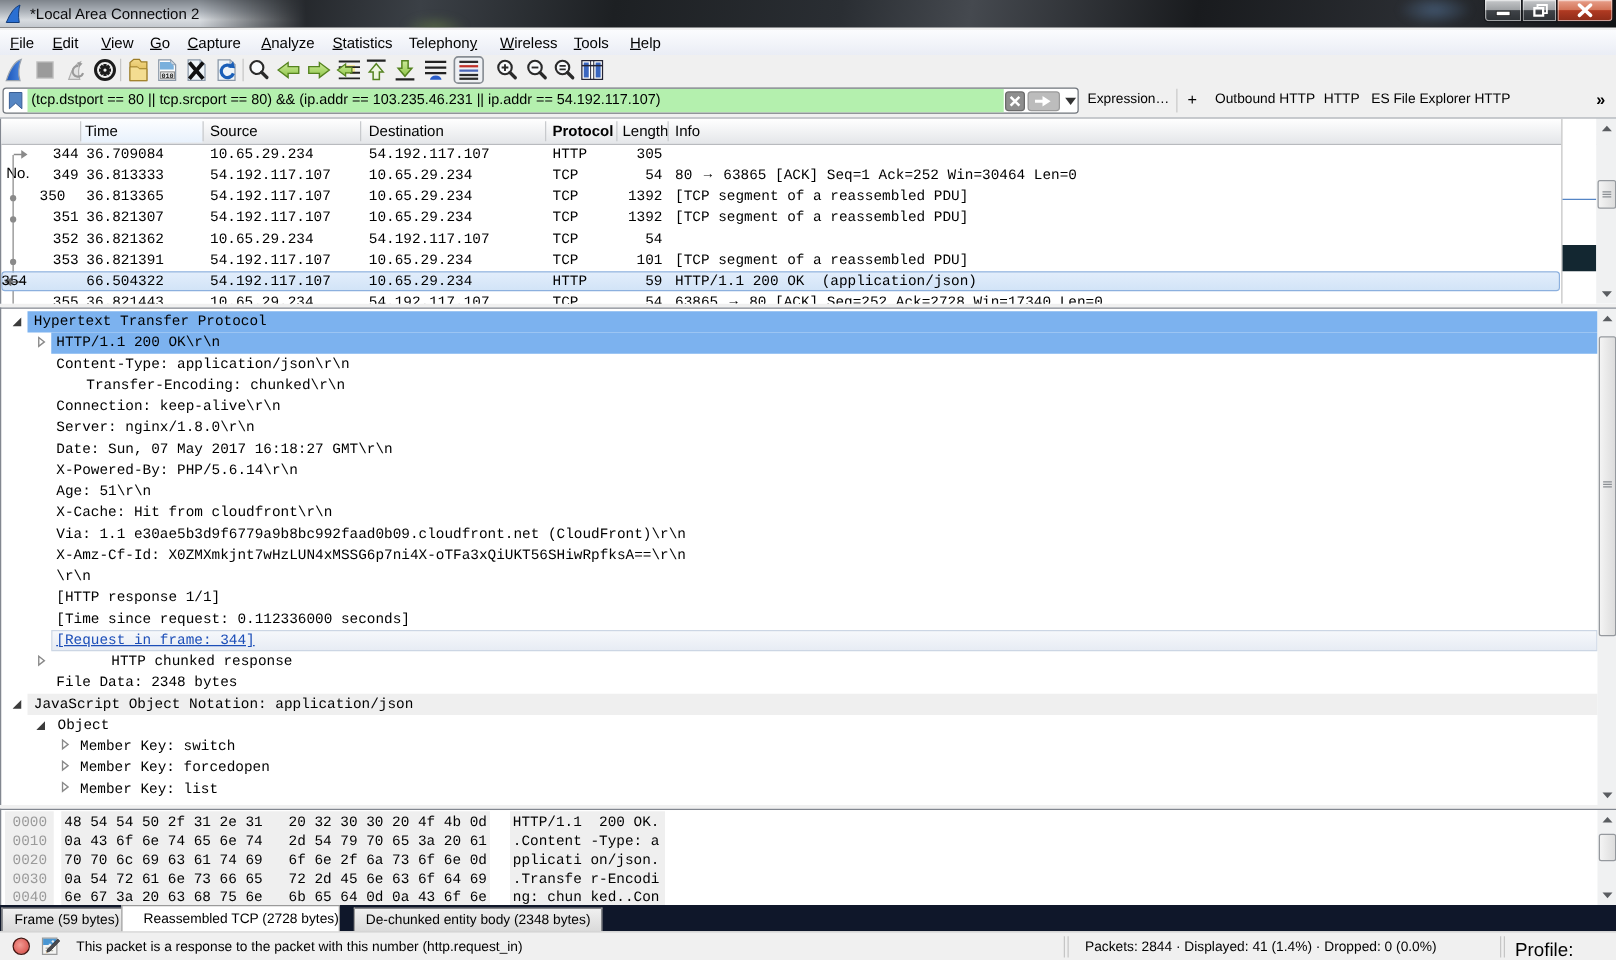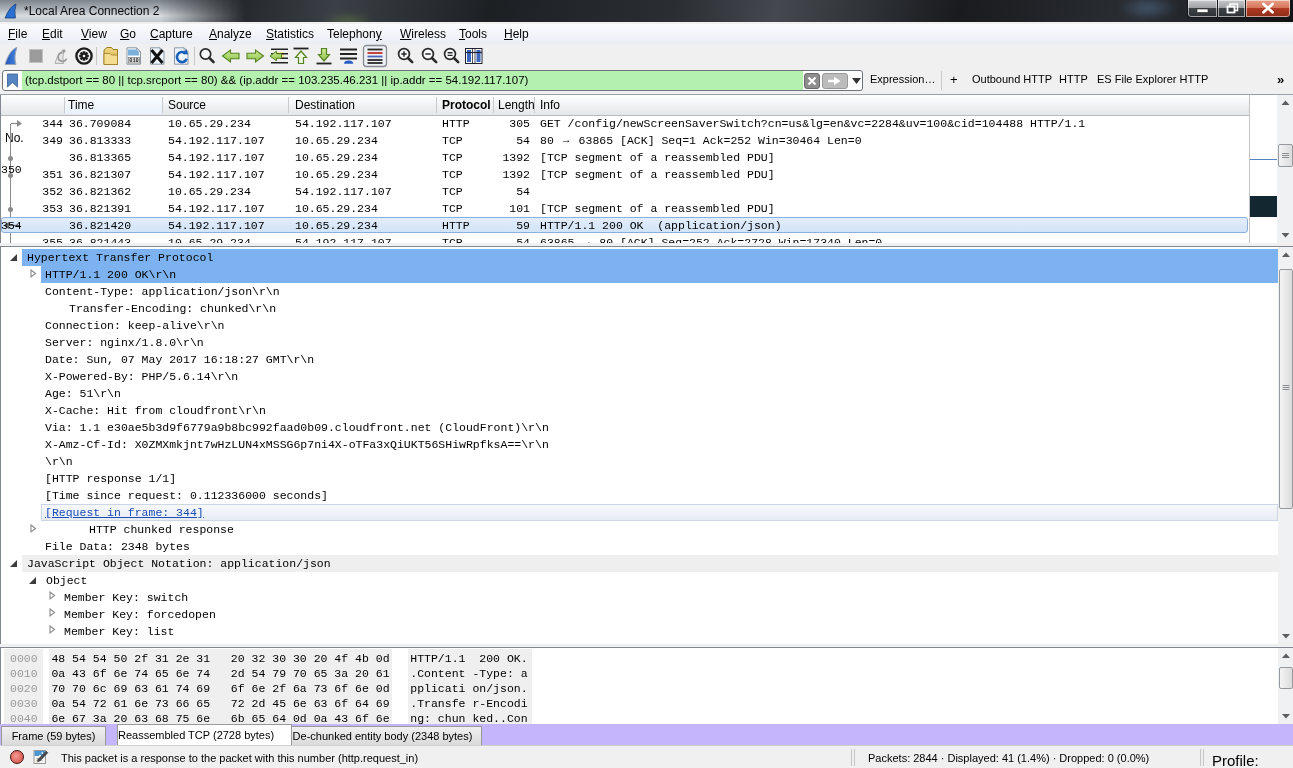--- a/index.html
+++ b/index.html
@@ -230,32 +230,31 @@
     <svg class="abs" style="left:0;top:0" width="24" height="17">
           <path d="M10 8.5 h8" stroke="#8a8a8a" stroke-width="1.2"></path>
           <path d="M16 5 l5 3.5 l-5 3.5 z" fill="#8a8a8a"></path>
         </svg>
     <div class="abs mono" style="left:0;top:2px;width:62px;text-align:right;">344</div>
     <div class="abs mono" style="left:68px;top:2px;">36.709084</div>
     <div class="abs mono" style="left:167px;top:2px;">10.65.29.234</div>
     <div class="abs mono" style="left:294px;top:2px;">54.192.117.107</div>
     <div class="abs mono" style="left:441px;top:2px;">HTTP</div>
     <div class="abs mono" style="left:441px;top:2px;width:88px;text-align:right;">305</div>
-    <div class="abs mono" style="left:539px;top:2px;">GET /config/newScreenSaverSwitch?cn=us&amp;lg=en&amp;vc=2284&amp;uv=100&amp;cid=104488 HTTP/1.1</div>
 
     <div class="abs mono" style="left:0;top:19px;width:62px;text-align:right;">349</div>
     <div class="abs mono" style="left:68px;top:19px;">36.813333</div>
     <div class="abs mono" style="left:167px;top:19px;">54.192.117.107</div>
     <div class="abs mono" style="left:294px;top:19px;">10.65.29.234</div>
     <div class="abs mono" style="left:441px;top:19px;">TCP</div>
     <div class="abs mono" style="left:441px;top:19px;width:88px;text-align:right;">54</div>
     <div class="abs mono" style="left:539px;top:19px;">80 <span style="font-family:'Liberation Sans',sans-serif;font-size:11px;position:relative;top:-1px">→</span> 63865 [ACK] Seq=1 Ack=252 Win=30464 Len=0</div>
 
     <div class="abs" style="left:7px;top:40.5px;width:5px;height:5px;border-radius:50%;background:#8a8a8a;"></div>
-    <div class="abs mono" style="left:0;top:36px;width:62px;text-align:left;margin-top:12px;">350</div>
+    <div class="abs mono" style="left:10px;top:36px;width:62px;text-align:center;">350</div>
     <div class="abs mono" style="left:68px;top:36px;">36.813365</div>
     <div class="abs mono" style="left:167px;top:36px;">54.192.117.107</div>
     <div class="abs mono" style="left:294px;top:36px;">10.65.29.234</div>
     <div class="abs mono" style="left:441px;top:36px;">TCP</div>
     <div class="abs mono" style="left:441px;top:36px;width:88px;text-align:right;">1392</div>
     <div class="abs mono" style="left:539px;top:36px;">[TCP segment of a reassembled PDU]</div>
 
     <div class="abs" style="left:7px;top:57.5px;width:5px;height:5px;border-radius:50%;background:#8a8a8a;"></div>
     <div class="abs mono" style="left:0;top:53px;width:62px;text-align:right;">351</div>
     <div class="abs mono" style="left:68px;top:53px;">36.821307</div>
@@ -280,21 +279,21 @@
     <div class="abs mono" style="left:441px;top:87px;">TCP</div>
     <div class="abs mono" style="left:441px;top:87px;width:88px;text-align:right;">101</div>
     <div class="abs mono" style="left:539px;top:87px;">[TCP segment of a reassembled PDU]</div>
 
     <div class="abs" style="left:0;top:102px;width:1247px;height:16px;background:linear-gradient(#e2edfb,#d2e4f7);border:1px solid #8cb0de;border-radius:3px;box-sizing:border-box;"></div>
     <svg class="abs" style="left:0;top:102px" width="24" height="17">
           <path d="M5 8.5 h13" stroke="#6a6a6a" stroke-width="1.2"></path>
           <path d="M8 5 l-5.5 3.5 l5.5 3.5 z" fill="#6a6a6a"></path>
         </svg>
     <div class="abs mono" style="left:0;top:104px;width:62px;text-align:left;">354</div>
-    <div class="abs mono" style="left:68px;top:104px;">36.821420</div>
+    <div class="abs mono" style="left:68px;top:104px;">66.504322</div>
     <div class="abs mono" style="left:167px;top:104px;">54.192.117.107</div>
     <div class="abs mono" style="left:294px;top:104px;">10.65.29.234</div>
     <div class="abs mono" style="left:441px;top:104px;">HTTP</div>
     <div class="abs mono" style="left:441px;top:104px;width:88px;text-align:right;">59</div>
     <div class="abs mono" style="left:539px;top:104px;">HTTP/1.1 200 OK  (application/json)</div>
 
     <div class="abs mono" style="left:0;top:121px;width:62px;text-align:right;">355</div>
     <div class="abs mono" style="left:68px;top:121px;">36.821443</div>
     <div class="abs mono" style="left:167px;top:121px;">10.65.29.234</div>
     <div class="abs mono" style="left:294px;top:121px;">54.192.117.107</div>
@@ -412,23 +411,23 @@
     <div class="abs" style="left:0;top:0;width:16px;height:16px;"><svg width="16" height="16">
             <path d="M4 10 l4 -4.5 l4 4.5 z" fill="#5a5d61"></path>
           </svg></div>
     <div class="abs" style="left:1px;top:19px;width:14px;height:22px;background:linear-gradient(90deg,#f4f4f4,#dcdcdc);border:1px solid #95999e;border-radius:2px;box-sizing:border-box;"></div>
     <div class="abs" style="left:0;top:60px;width:16px;height:16px;"><svg width="16" height="16">
             <path d="M4 6 l4 4.5 l4 -4.5 z" fill="#5a5d61"></path>
           </svg></div>
   </div>
 </div>
 
-<div class="abs" id="tabbar" style="left:0;top:724px;width:1293px;height:21px;background:#c4b5fd;">
+<div class="abs" id="tabbar" style="left:0;top:724px;width:1293px;height:21px;background:#0f172a;">
   <div class="abs sans" style="left:1px;top:2px;width:105px;height:19px;background:linear-gradient(#f0f0f0,#dadada);border:1px solid #9a9a9a;border-bottom:none;box-sizing:border-box;text-align:center;padding-top:3px;font-size:11px;">Frame (59 bytes)</div>
-  <div class="abs sans" style="left:117px;top:0;width:175px;height:21px;background:#fff;border:1px solid #9a9a9a;border-bottom:none;box-sizing:border-box;text-align:left;padding-top:4px;z-index:2;font-size:11px;">Reassembled TCP (2728 bytes)</div>
+  <div class="abs sans" style="left:97px;top:0;width:175px;height:21px;background:#fff;border:1px solid #9a9a9a;border-bottom:none;box-sizing:border-box;text-align:right;padding-top:4px;z-index:2;font-size:11px;">Reassembled TCP (2728 bytes)</div>
   <div class="abs sans" style="left:283px;top:2px;width:199px;height:19px;background:linear-gradient(#f0f0f0,#dadada);border:1px solid #9a9a9a;border-bottom:none;box-sizing:border-box;text-align:center;padding-top:3px;font-size:11px;">De-chunked entity body (2348 bytes)</div>
 </div>
 
 <div class="abs" id="statusbar" style="left:0;top:745px;width:1293px;height:23px;background:#f0f0f0;border-top:1px solid #d0d0d0;">
   <div class="abs" style="left:10px;top:4px;width:14px;height:14px;border-radius:50%;background:radial-gradient(circle at 5px 5px,#f29b93,#e06660 60%,#cc4a44 100%);border:1.5px solid #421511;box-sizing:border-box;"></div>
   <svg class="abs" style="left:33px;top:3px" width="16" height="16">
     <rect x="1" y="1.5" width="11.5" height="13" fill="#f4f4f2" stroke="#9a9a9a"></rect>
     <path d="M1.5 2 h10.5 v5 h-10.5 Z" fill="#4a96d2"></path>
     <path d="M8 4 l1.5 -1 l1 1.5 l-1.2 0.8 z M6 6 h2 v1 h-2 z" fill="#e8eef4"></path>
     <path d="M3.5 9.5 h6 M3.5 11.5 h6" stroke="#b0b0a8" stroke-width="0.9"></path>

